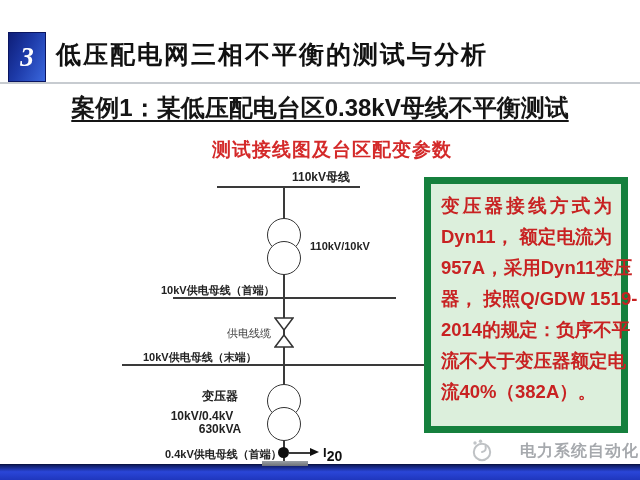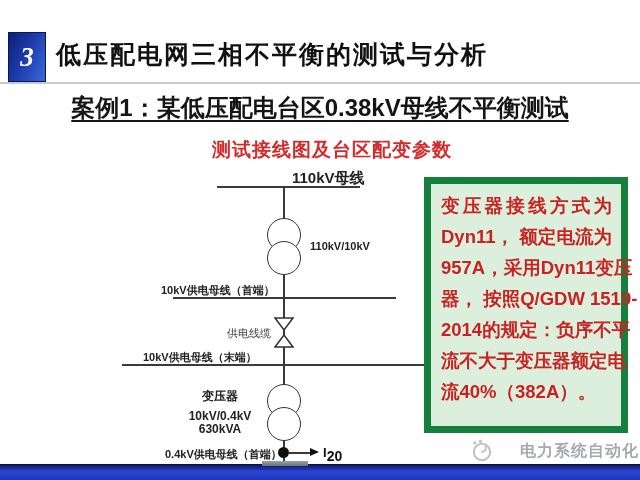--- a/index.html
+++ b/index.html
@@ -48,21 +48,21 @@
 <div id="slide">
 
   <div class="abs sec-box">
     <span class="sec-num">3</span>
   </div>
   <div class="abs sec-title">低压配电网三相不平衡的测试与分析</div>
   <div class="abs divider"></div>
   <div class="abs case-title">案例1：某低压配电台区0.38kV母线不平衡测试</div>
   <div class="abs diag-title">测试接线图及台区配变参数</div>
 
-  <div class="abs lbl" style="left:292px;top:169px;font-size:15px;">110kV母线</div>
+  <div class="abs lbl" style="left:292px;top:169px;font-size:12px;">110kV母线</div>
   <div class="abs hline" style="left:217px;top:186px;width:143px;"></div>
 
   <div class="abs vline" style="left:283px;top:186px;height:276px;"></div>
 
   <div class="abs circle" style="left:267px;top:218px;"></div>
   <div class="abs circle" style="left:267px;top:241px;"></div>
   <div class="abs lbl" style="left:310px;top:240px;">110kV/10kV</div>
 
   <div class="abs lbl" style="left:161px;top:283px;">10kV供电母线（首端）</div>
   <div class="abs hline" style="left:173px;top:297px;width:223px;"></div>
@@ -74,21 +74,21 @@
   <svg class="abs" style="left:274px;top:334px;" width="20" height="14">
     <polygon points="10,1 1,13 19,13" fill="#fff" stroke="#333" stroke-width="1.5"></polygon>
   </svg>
 
   <div class="abs lbl" style="left:143px;top:350px;">10kV供电母线（末端）</div>
   <div class="abs hline" style="left:122px;top:364px;width:302px;"></div>
 
   <div class="abs lbl-c" style="left:170px;top:388px;">变压器</div>
   <div class="abs circle" style="left:267px;top:384px;"></div>
   <div class="abs circle" style="left:267px;top:407px;"></div>
-  <div class="abs lbl-c" style="left:170px;top:409px;">10kV/0.4kV</div>
+  <div class="abs lbl-c" style="left:152px;top:409px;">10kV/0.4kV</div>
   <div class="abs lbl-c" style="left:170px;top:422px;">630kVA</div>
 
   <div class="abs lbl" style="left:165px;top:447px;">0.4kV供电母线（首端）</div>
   <div class="abs dot" style="left:278px;top:447px;"></div>
   <div class="abs hline" style="left:289px;top:452px;width:22px;"></div>
   <div class="abs arrowhead" style="left:310px;top:448px;"></div>
   <div class="abs meas" style="left:323px;top:445px;"><span>I</span><sub>20</sub></div>
   <div class="abs meas" style="left:368px;top:445px;margin-top:45px;"><span>U</span><sub>20</sub></div>
   <div class="abs ground"></div>
 

